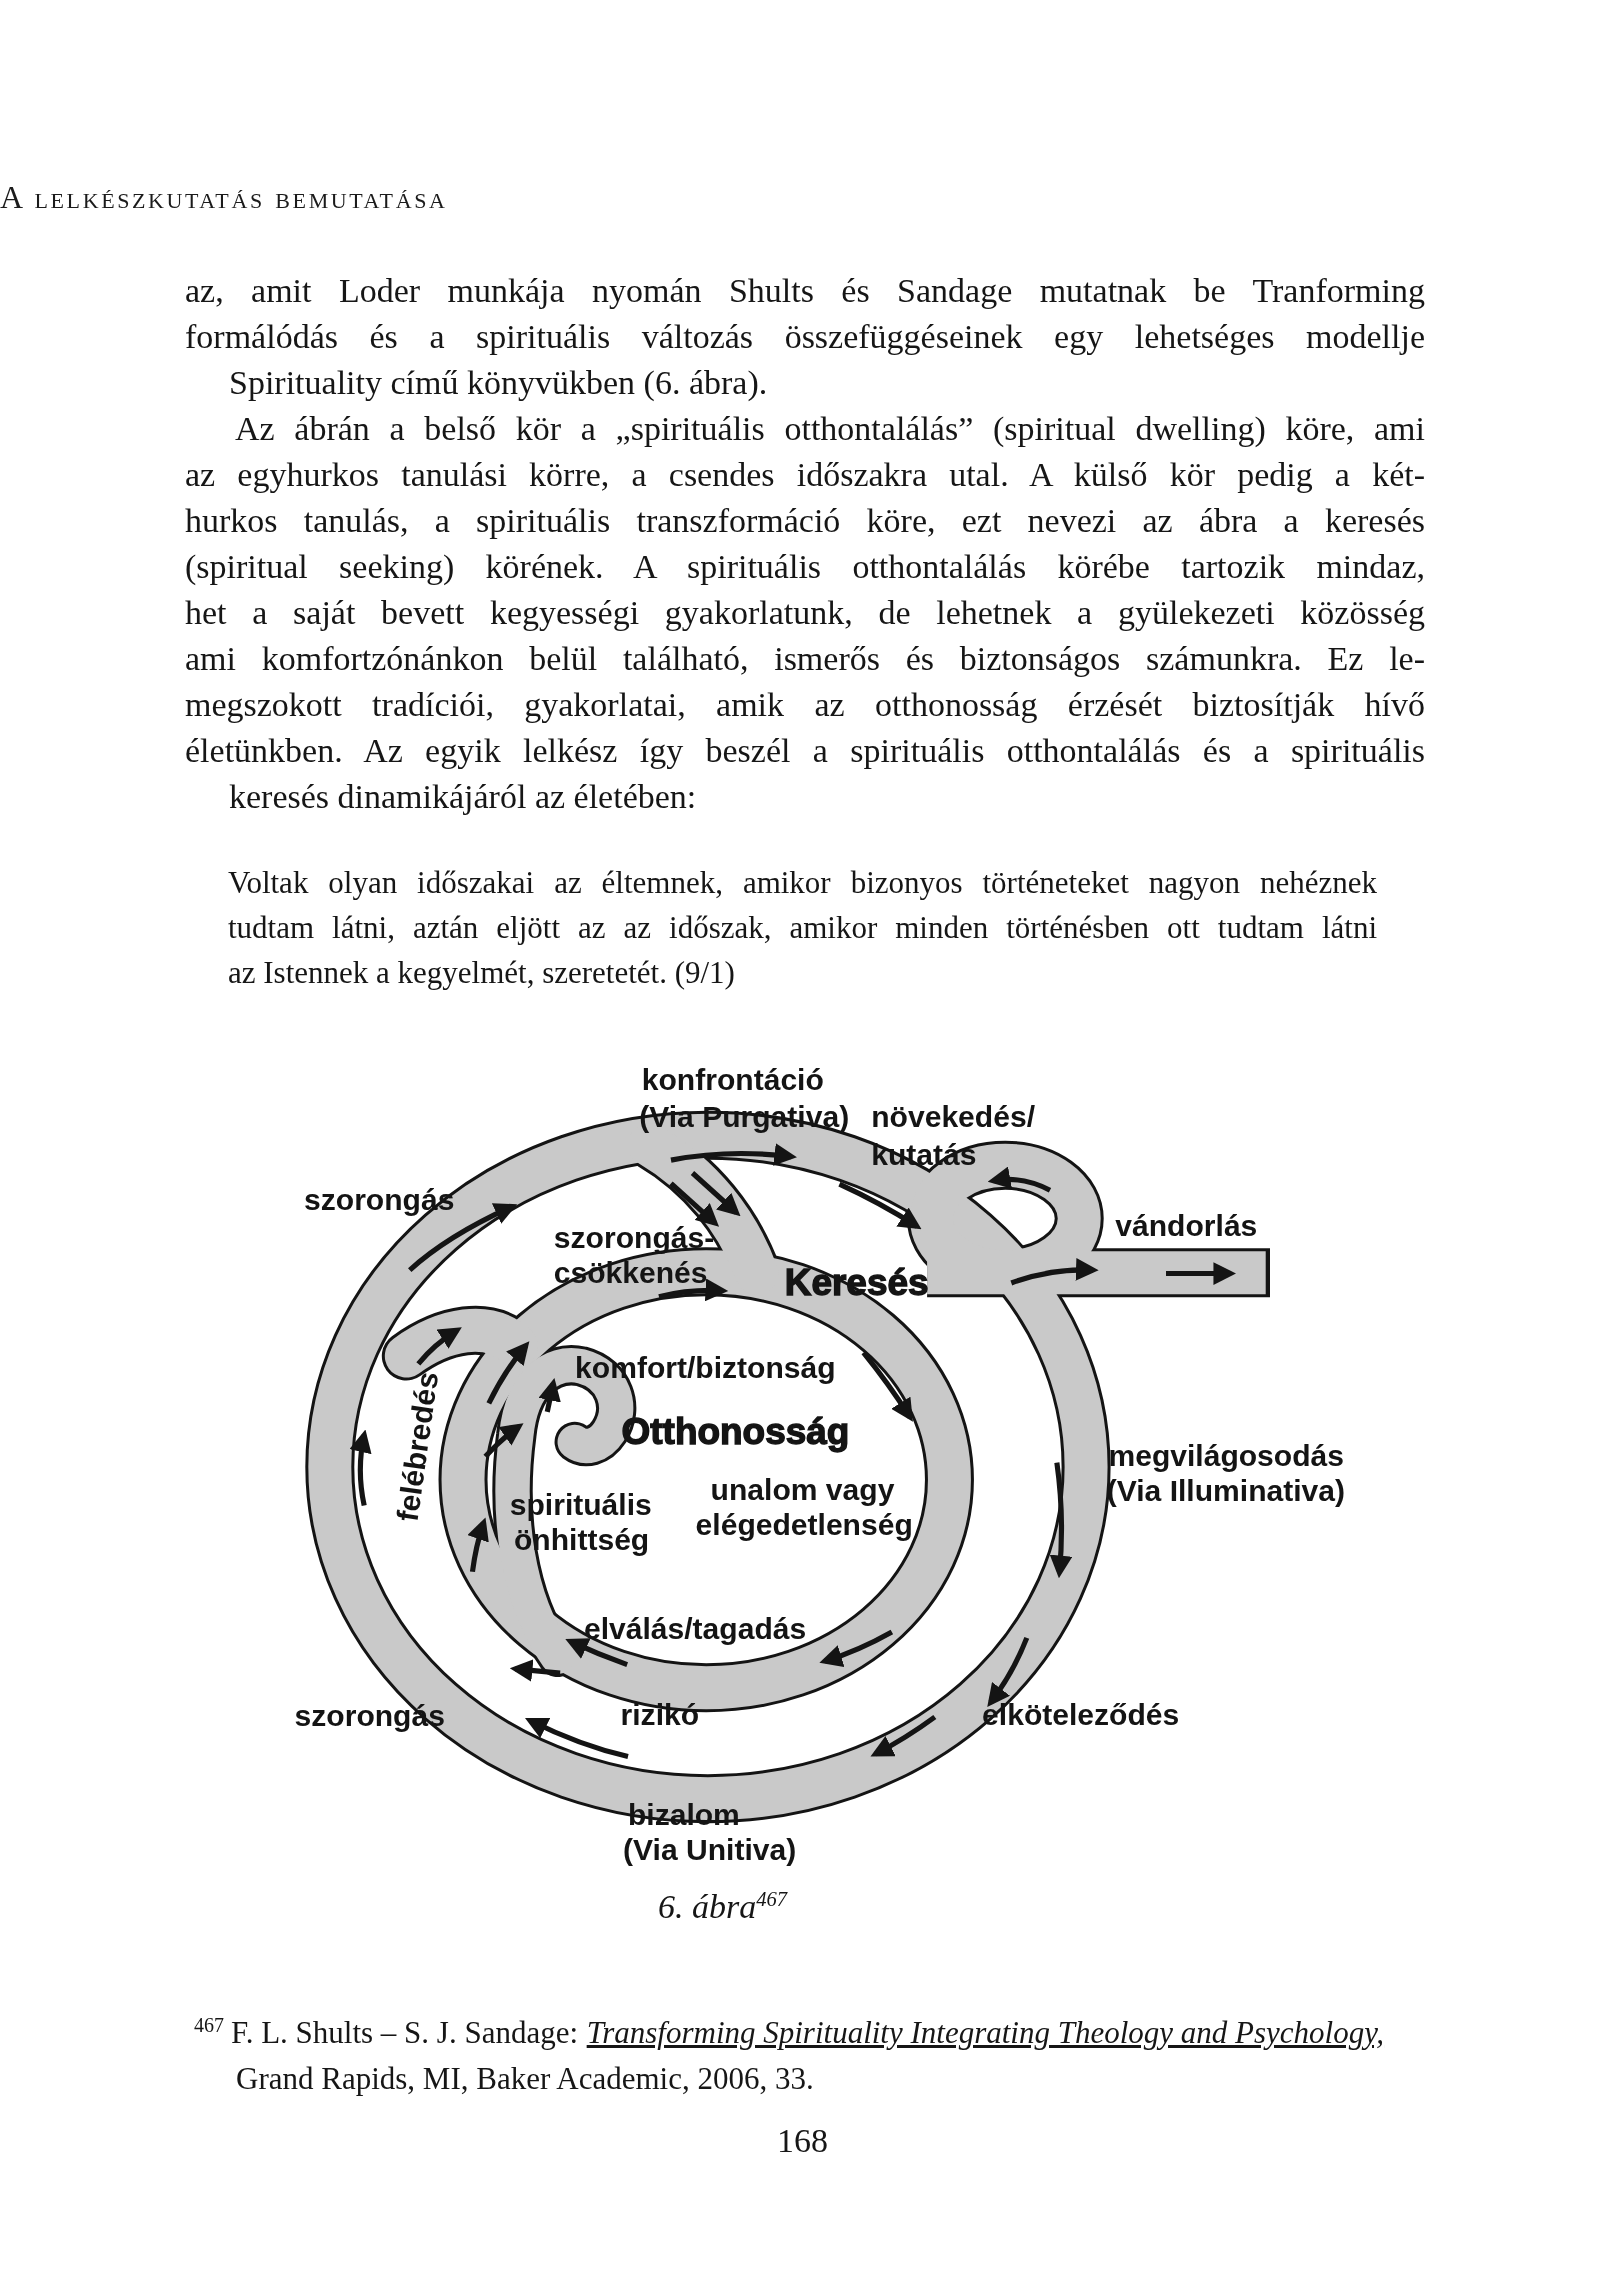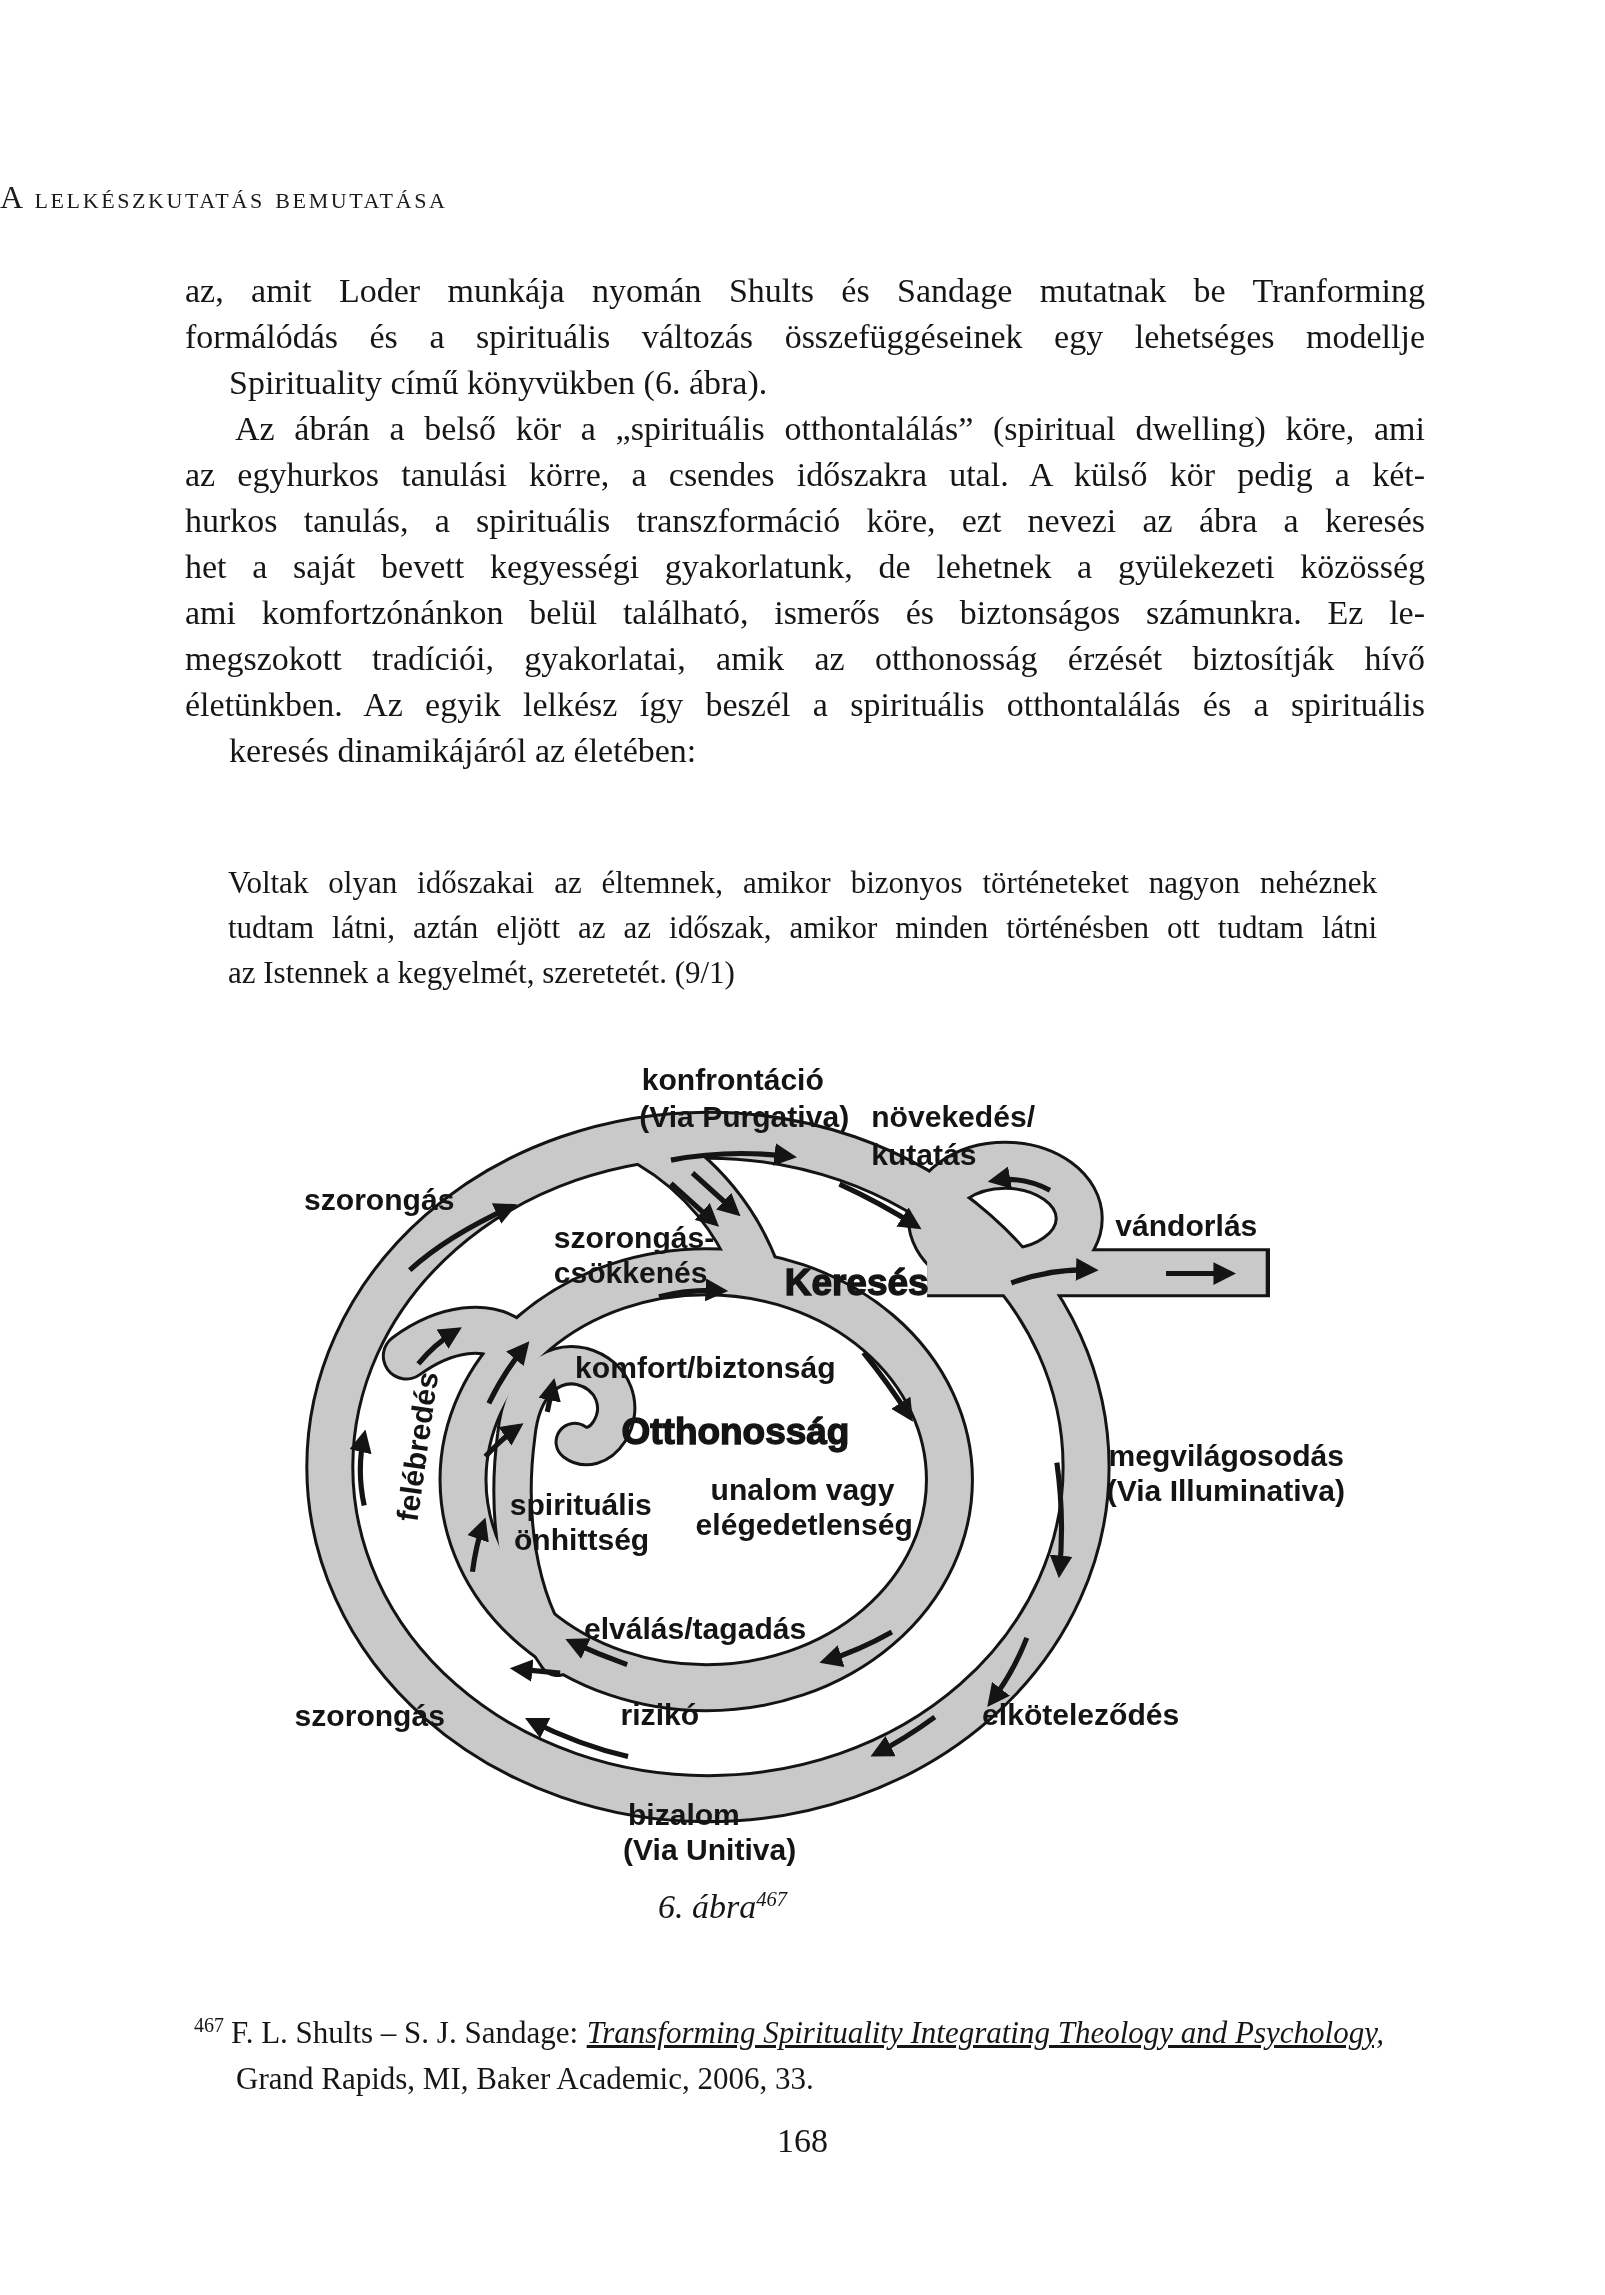--- a/index.html
+++ b/index.html
@@ -46,20 +46,21 @@
 
 <div class="running-header">A lelkészkutatás bemutatása</div>
 
 <div class="textblock">
   <div class="bl">az, amit Loder munkája nyomán Shults és Sandage mutatnak be Tranforming</div>
   <div class="bl">formálódás és a spirituális változás összefüggéseinek egy lehetséges modellje</div>
   <div class="bl noj">Spirituality című könyvükben (6. ábra).</div>
   <div class="bl ind">Az ábrán a belső kör a „spirituális otthontalálás” (spiritual dwelling) köre, ami</div>
   <div class="bl">az egyhurkos tanulási körre, a csendes időszakra utal. A külső kör pedig a két-</div>
   <div class="bl">hurkos tanulás, a spirituális transzformáció köre, ezt nevezi az ábra a keresés</div>
+  <div class="bl">(spiritual seeking) körének. A spirituális otthontalálás körébe tartozik mindaz,</div>
   <div class="bl">het a saját bevett kegyességi gyakorlatunk, de lehetnek a gyülekezeti közösség</div>
   <div class="bl">ami komfortzónánkon belül található, ismerős és biztonságos számunkra. Ez le-</div>
   <div class="bl">megszokott tradíciói, gyakorlatai, amik az otthonosság érzését biztosítják hívő</div>
   <div class="bl">életünkben. Az egyik lelkész így beszél a spirituális otthontalálás és a spirituális</div>
   <div class="bl noj">keresés dinamikájáról az életében:</div>
 </div>
 
 <div class="quoteblock">
   <div class="ql">Voltak olyan időszakai az éltemnek, amikor bizonyos történeteket nagyon nehéznek</div>
   <div class="ql">tudtam látni, aztán eljött az az időszak, amikor minden történésben ott tudtam látni</div>

